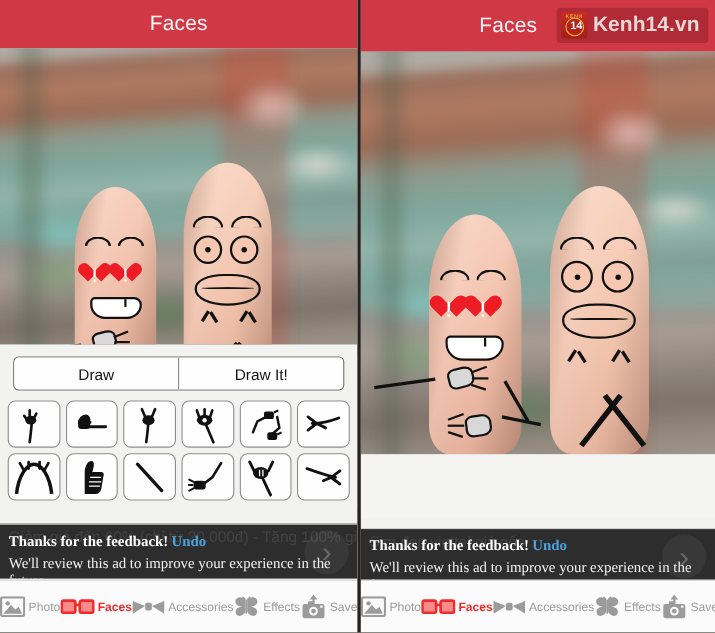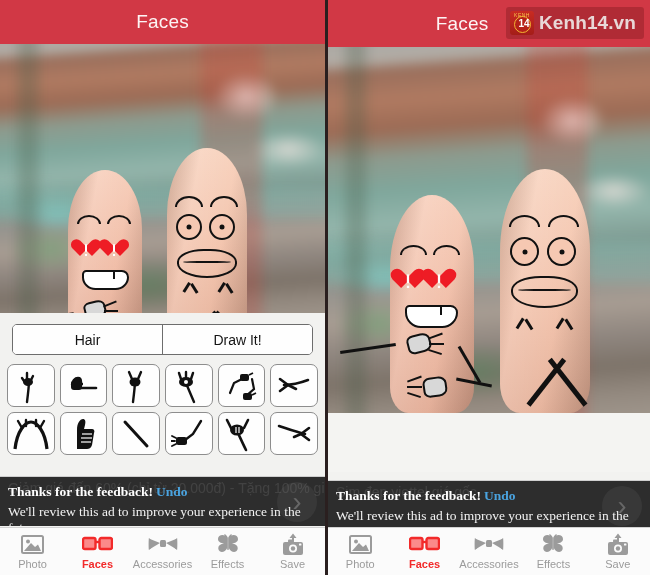--- a/index.html
+++ b/index.html
@@ -156,21 +156,21 @@
   .ad-line1 .undo { color: #4aa3df; font-weight: bold; margin-left: 3px; cursor: pointer; }
   .ad-line2 { position: absolute; left: 8px; top: 27px; font-family: "Liberation Serif", serif;
               font-size: 13.5px; color: #f2f2f2; }
 
   
   .tabbar {
     position: absolute; left: 0; bottom: 0; width: 100%; height: 48px;
     background: #fbfbfb; border-top: 1px solid #d2d2d2;
     display: flex; align-items: center;
   }
-  .tab { flex: 1; display: flex; flex-direction: column; align-items: center;
+  .tab { flex: 1; display: flex; flex-direction: row; align-items: center;
          justify-content: center; gap: 3px; cursor: pointer; height: 100%; }
   .tab-ico { height: 22px; display: flex; align-items: center; justify-content: center; }
   .tab-label { font-size: 11px; color: #9b9b9b; }
   .tab.active .tab-label { color: #f22a2a; font-weight: bold; }
 
   .gap-strip { position: absolute; left: 0; right: 0; background: #f4f4f2; }
 </style>
 </head>
 <body>
 
@@ -222,21 +222,21 @@
       <div class="arm" style="left:173px; top:266px; width:46px; height:4px; transform:rotate(-46deg); transform-origin:100% 50%;"></div>
       <div class="arm" style="left:213px; top:266px; width:46px; height:4px; transform:rotate(46deg); transform-origin:0 50%;"></div>
       <div class="arm" style="left:181px; top:242px; width:11px; height:2.6px; transform:rotate(-58deg);"></div>
       <div class="arm" style="left:189px; top:243px; width:11px; height:2.6px; transform:rotate(58deg);"></div>
       <div class="arm" style="left:216px; top:242px; width:11px; height:2.6px; transform:rotate(-58deg);"></div>
       <div class="arm" style="left:224px; top:243px; width:11px; height:2.6px; transform:rotate(58deg);"></div>
     </div>
 
     <div class="editor">
       <div class="seg">
-        <div class="seg-item">Hair</div>
+        <div class="seg-item">Draw</div>
         <div class="seg-item">Draw It!</div>
       </div>
 
       <div class="grid">
         <div class="cell">
           <svg width="34" height="36" viewBox="0 0 34 36">
               <g fill="none" stroke="#111" stroke-width="2.4" stroke-linecap="round">
             <path d="M13 34 C14 26 15 18 15 13"></path>
                 <path d="M13 11 L13 5"></path>
                 <path d="M17 12 L19 8"></path>

